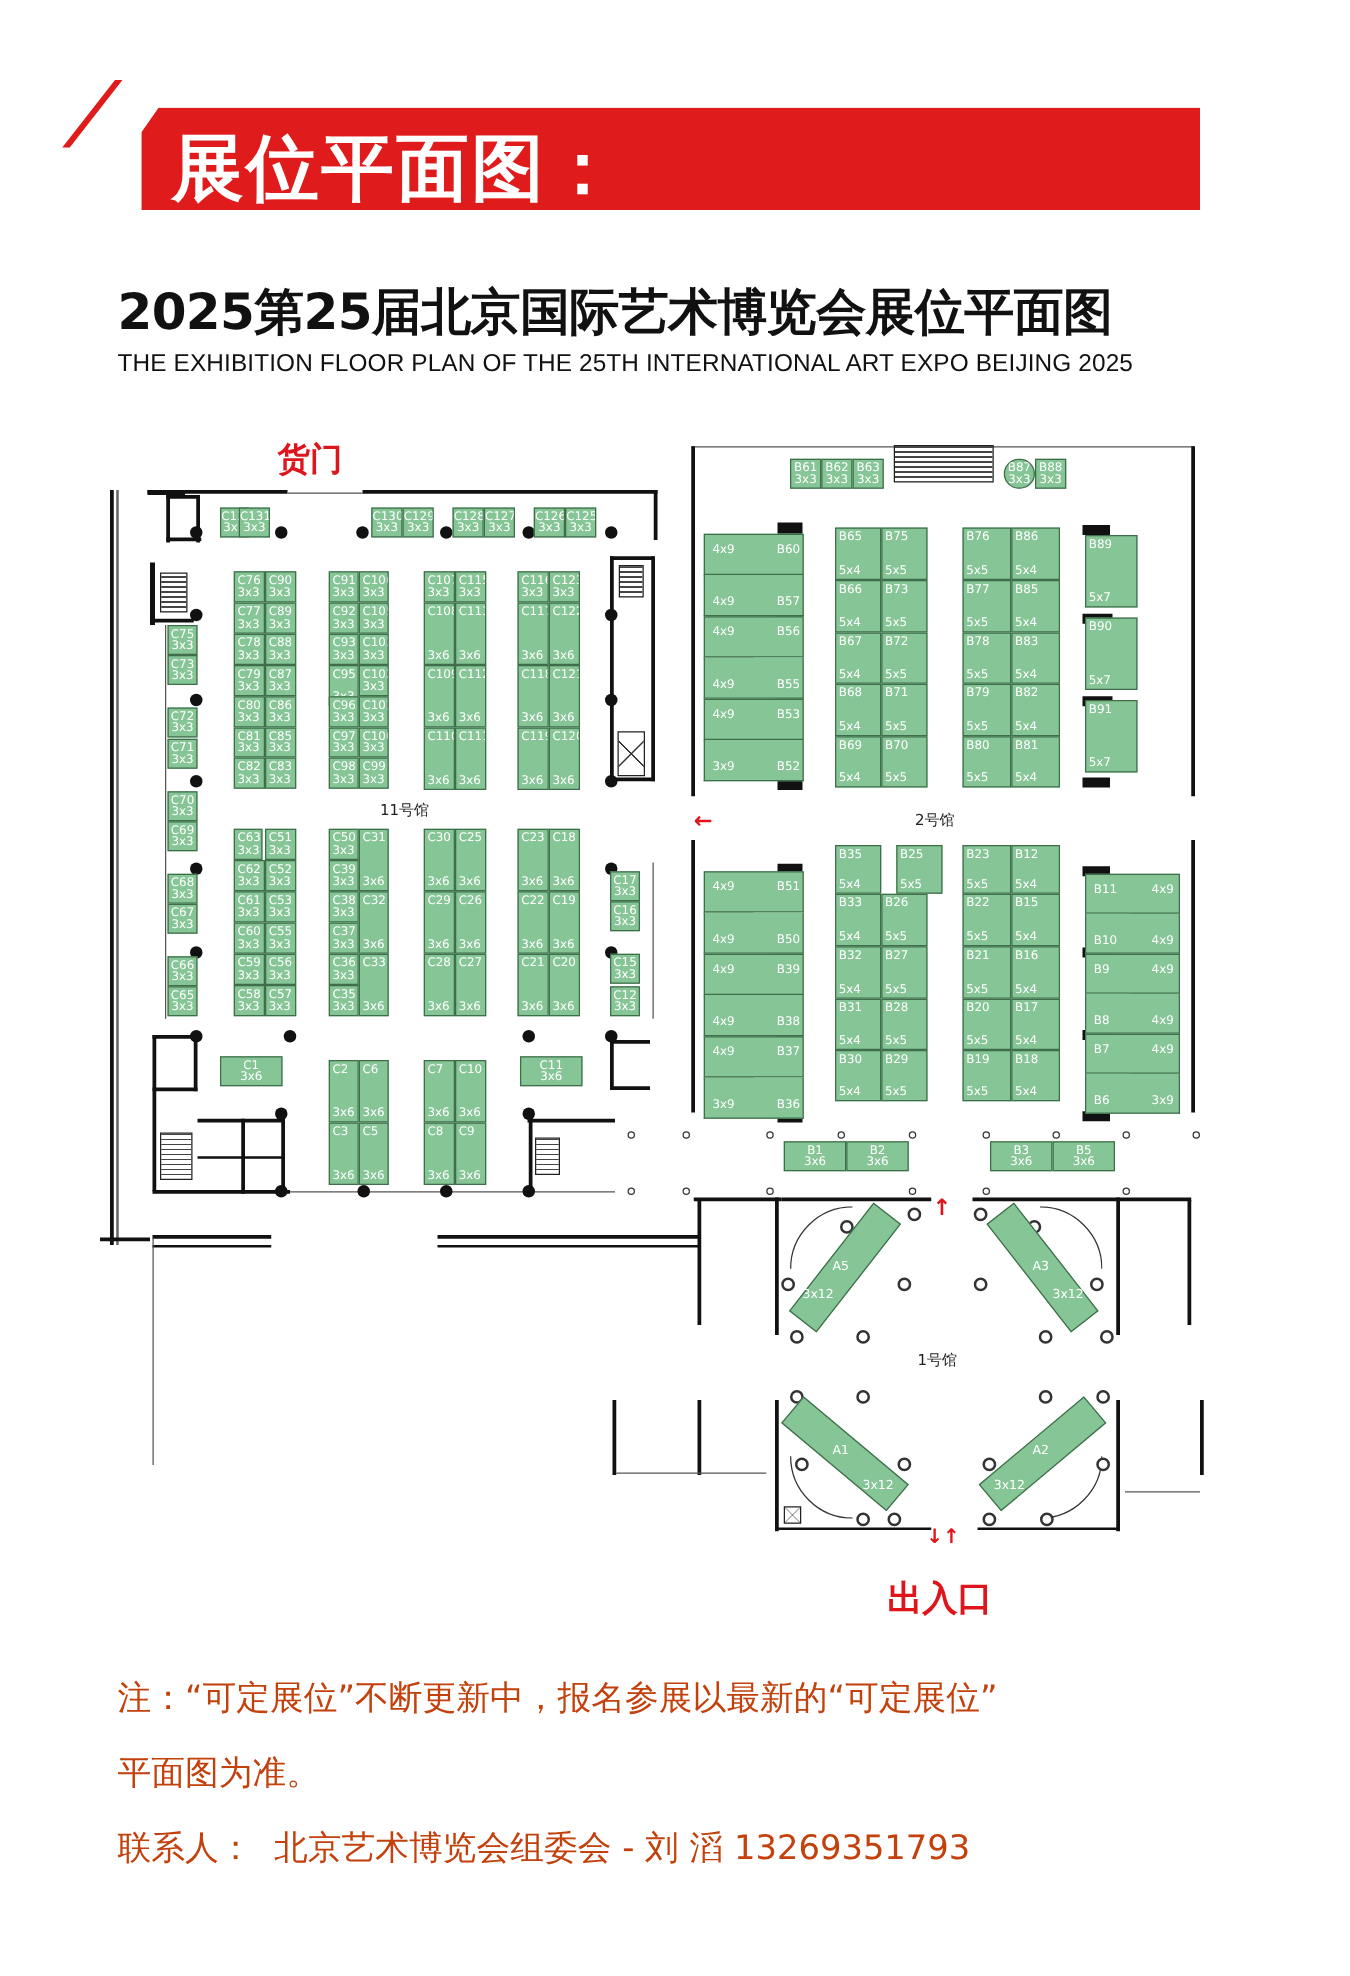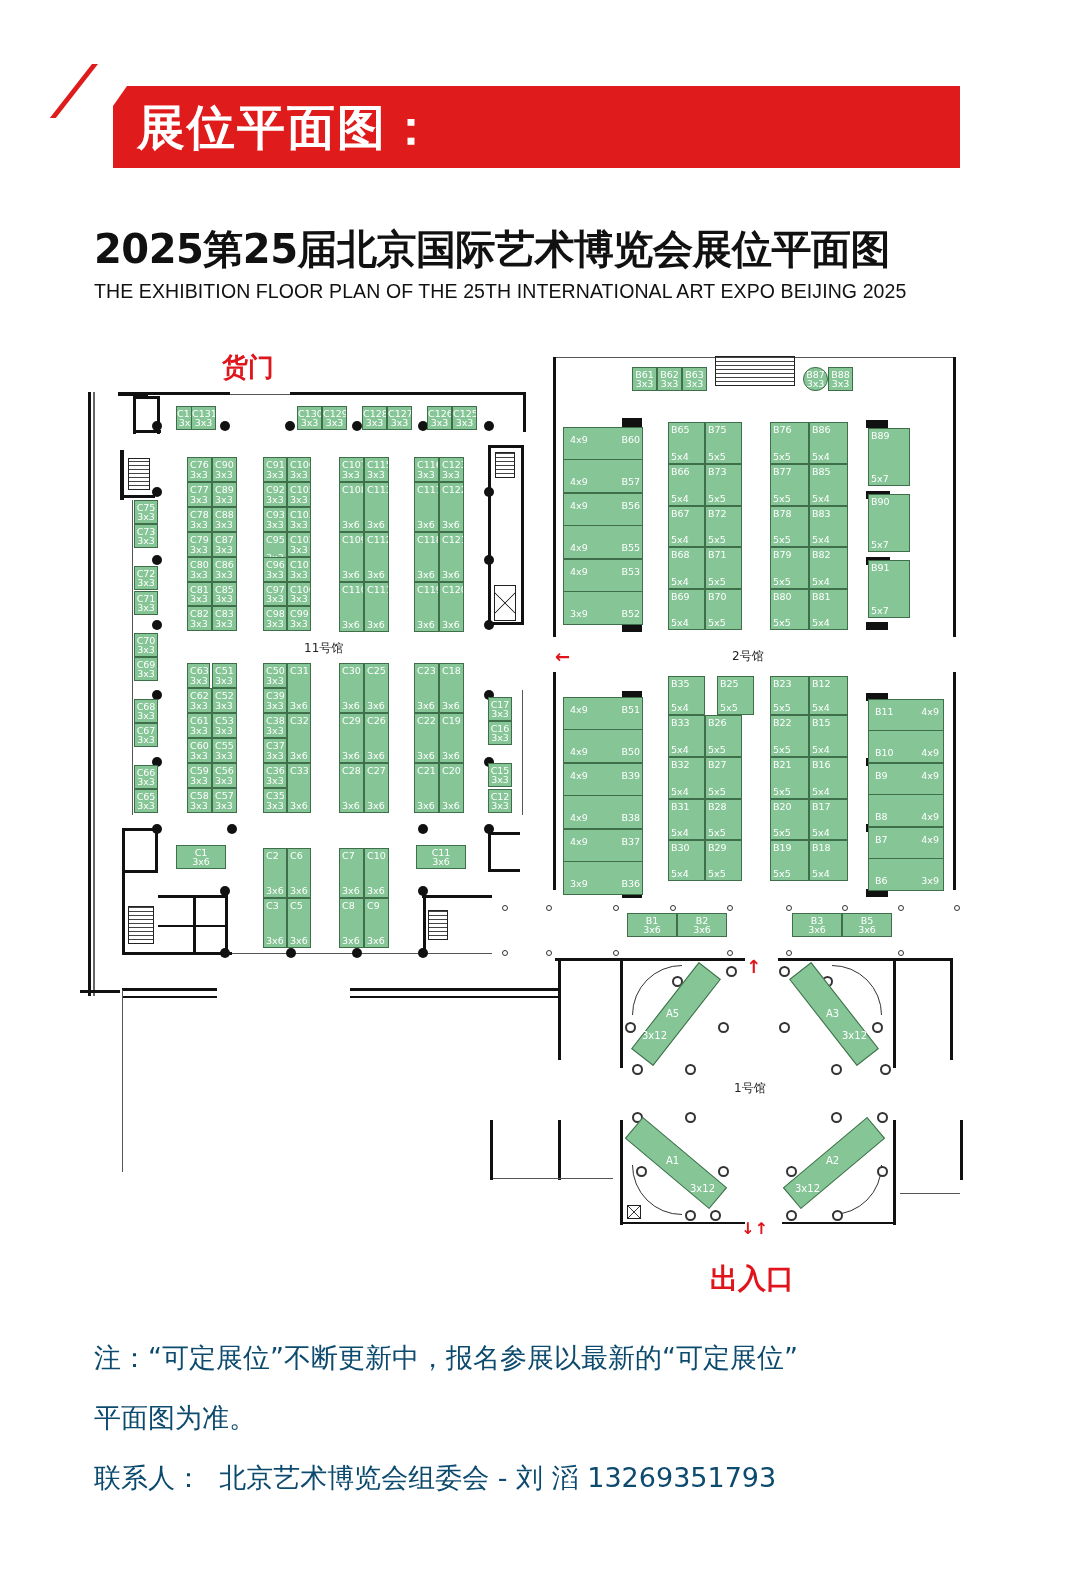--- a/index.html
+++ b/index.html
@@ -1,21 +1,21 @@
 <!DOCTYPE html>
 <html><head>
 <meta charset="utf-8">
 <style>
   * { box-sizing: border-box; margin: 0; padding: 0; }
   html, body { width: 1080px; height: 1581px; background: #ffffff; overflow: hidden; }
   body { position: relative; font-family: "DejaVu Sans", "Liberation Sans", sans-serif; color: #111; }
 
   .banner-slash { position: absolute; left: 92px; top: 64px; width: 6px; height: 54px; background: #e01b1b; transform: skewX(-38deg); transform-origin: top left; }
   .banner { position: absolute; left: 113px; top: 86px; width: 847px; height: 82px; background: #e01b1b; clip-path: polygon(14px 0, 100% 0, 100% 100%, 0 100%, 0 20px); }
-  .banner-title { position: absolute; left: 24px; top: 10px; font-size: 48px; font-weight: bold; color: #fff; letter-spacing: 2px; font-family: "DejaVu Sans", sans-serif; }
+  .banner-title { position: absolute; left: 24px; top: 10px; font-size: 58px; font-weight: bold; color: #fff; letter-spacing: 2px; font-family: "DejaVu Sans", sans-serif; }
 
   .main-title { position: absolute; left: 94px; top: 222px; font-size: 40px; font-weight: bold; color: #111; letter-spacing: -0.5px; white-space: nowrap; font-family: "DejaVu Sans", sans-serif; }
   .sub-title { position: absolute; left: 94px; top: 280px; font-size: 19.5px; color: #111; white-space: nowrap; font-family: "Liberation Sans", sans-serif; letter-spacing: 0.1px; }
 
   .plan { position: absolute; left: 0; top: 0; width: 1080px; height: 1581px; }
   .wall { position: absolute; background: #111; }
   .thin { position: absolute; background: #555; }
   .col { position: absolute; width: 10px; height: 10px; border-radius: 50%; background: #111; }
   .col.ring { background: #fff; border: 2px solid #333; width: 11px; height: 11px; }
   .col.small { width: 6px; height: 6px; background: #fff; border: 1.5px solid #333; }
@@ -23,21 +23,21 @@
   .booth { position: absolute; background: #86c596; border: 1px solid #3f6e4a; color: #fff; font-family: "DejaVu Sans", sans-serif; font-size: 9.5px; line-height: 11px; overflow: hidden; }
   .booth .id { position: absolute; left: 2px; top: 1px; }
   .booth .sz { position: absolute; left: 2px; bottom: 1px; }
   .booth.c .id, .booth.c .sz { left: 0; right: 0; text-align: center; }
   .black { position: absolute; background: #111; }
 
   .hall-label { position: absolute; font-size: 12px; color: #222; font-family: "DejaVu Sans", sans-serif; }
   .red-label { position: absolute; color: #e0141b; font-weight: bold; font-family: "DejaVu Sans", sans-serif; }
   .arrow { position: absolute; color: #e0141b; font-size: 18px; font-weight: bold; line-height: 18px; }
 
-  .note { position: absolute; left: 94px; font-size: 27px; color: #0c4a6e; white-space: nowrap; font-family: "DejaVu Sans", sans-serif; }
+  .note { position: absolute; left: 94px; font-size: 27px; color: #c2410c; white-space: nowrap; font-family: "DejaVu Sans", sans-serif; }
 
   .stair { position: absolute; border: 1.5px solid #222; background: repeating-linear-gradient(0deg, #fff 0 3px, #444 3px 4px); }
   .elev { position: absolute; border: 1.5px solid #222; background:
       linear-gradient(45deg, transparent 48%, #333 49%, #333 51%, transparent 52%),
       linear-gradient(-45deg, transparent 48%, #333 49%, #333 51%, transparent 52%); }
   .diag { position: absolute; background: #86c596; border: 1px solid #3f6e4a; color: #fff; font-size: 10px; }
   .arc { position: absolute; border: 1.5px solid #333; border-radius: 50%; }
 </style>
 </head>
 <body>

